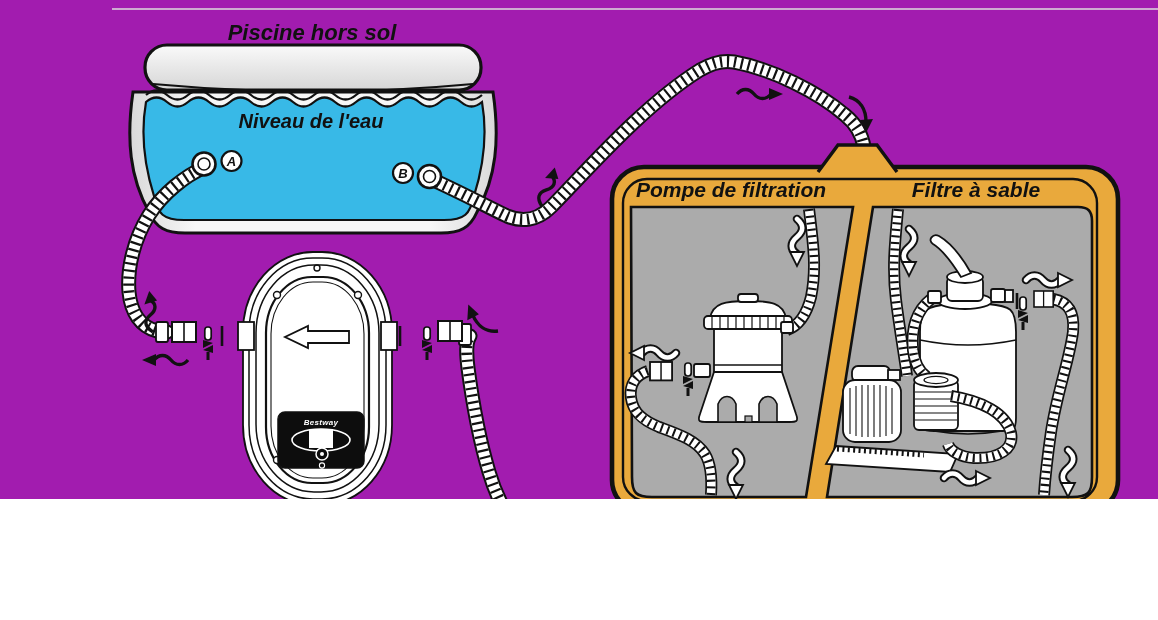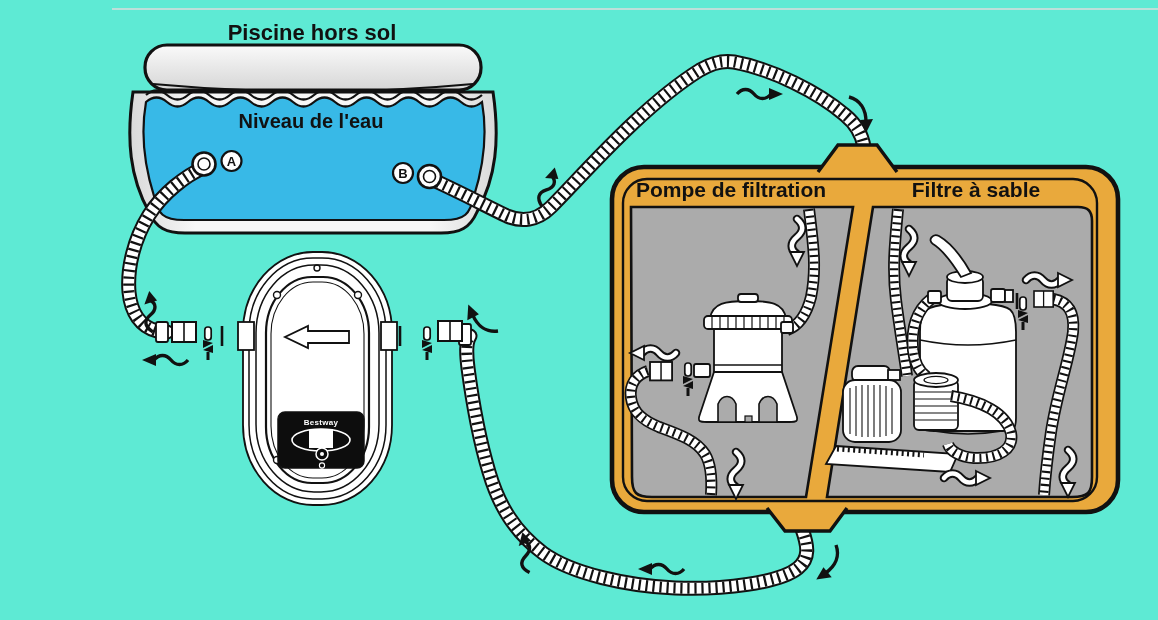--- a/index.html
+++ b/index.html
@@ -1,17 +1,17 @@
 <!DOCTYPE html>
 <html><head>
 <meta charset="utf-8">
 <style>
   html,body{margin:0;padding:0;background:#fff;}
-  .page{position:relative;width:1158px;height:620px;background:#5eead4;overflow:hidden;
-        font-family:"Liberation Sans",sans-serif;}
+  .page{position:relative;width:1158px;height:499px;background:#a21caf;overflow:hidden;
+        font-family:"Liberation Sans",sans-serif;font-style:italic;}
   svg text{font-family:"Liberation Sans",sans-serif;}
   .ttl{font-size:22px;font-weight:bold;fill:#111;}
   .lbl{font-size:20px;font-weight:bold;fill:#111;}
   .hdr{font-size:21px;font-weight:bold;fill:#111;}
   .badge{font-size:13px;font-weight:bold;fill:#111;}
   .brand{font-size:8px;font-weight:bold;fill:#fff;letter-spacing:.3px;}
   .ln{fill:none;stroke:#111;}
   .wh{fill:#fff;stroke:#111;stroke-width:1.8;}
   .hz1{fill:none;stroke:#111;stroke-width:15;stroke-linecap:round;}
   .hz2{fill:none;stroke:#fff;stroke-width:11;stroke-linecap:round;}

